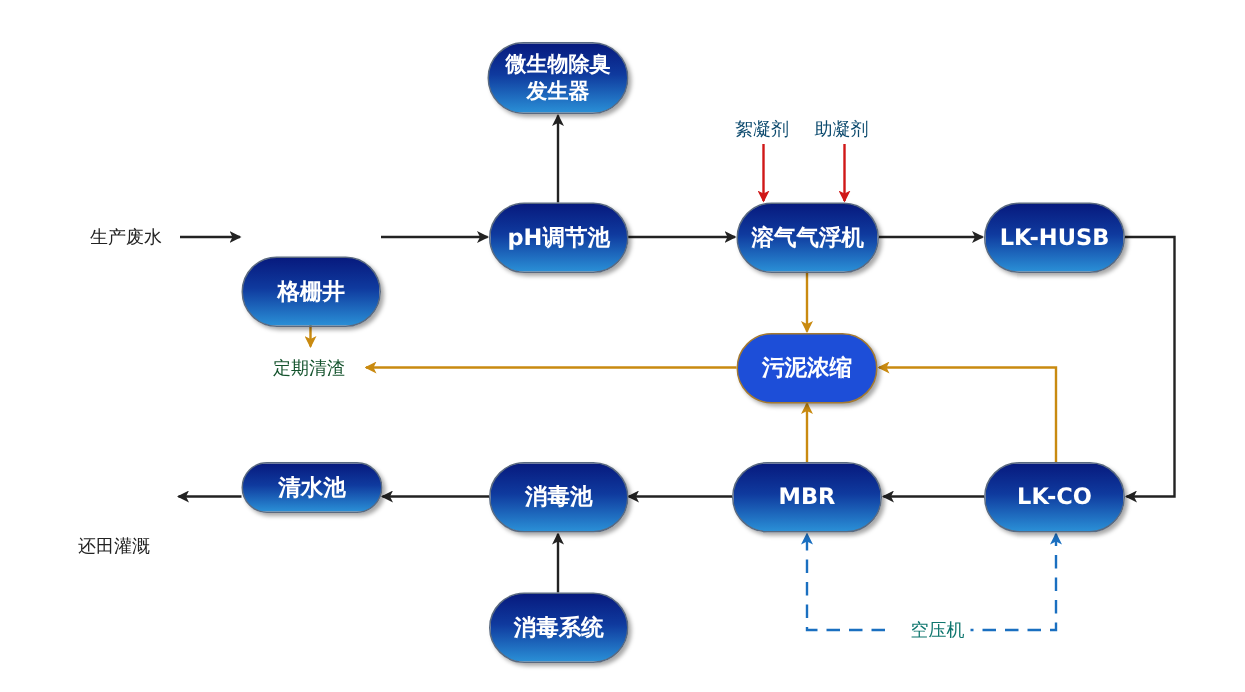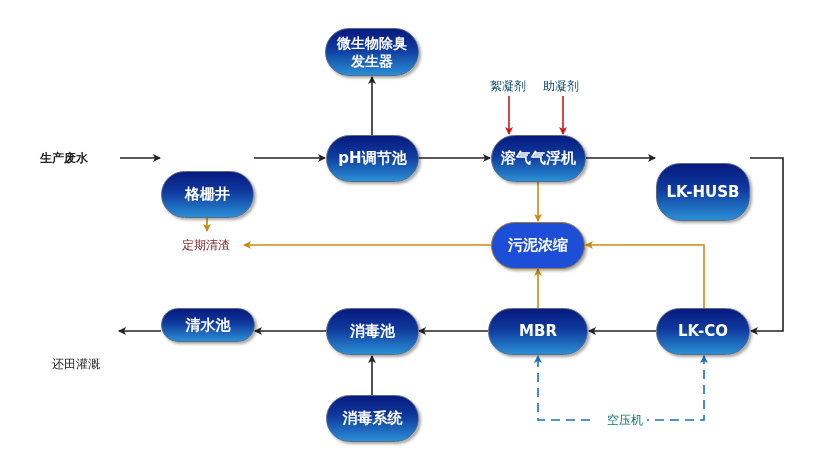--- a/index.html
+++ b/index.html
@@ -10,21 +10,21 @@
           border:1px solid #5a6a80;
           background:linear-gradient(to bottom,#071a7e 0%,#0f3a9e 45%,#2a8fd6 100%);
           box-shadow:2px 2px 3px rgba(0,0,0,0.35);
           color:#ffffff; font-weight:bold; font-size:15px;
           display:flex; align-items:center; justify-content:center;
           text-align:center; line-height:19px; cursor:pointer; }
   .node.orange { background:#1d4ed8; border-color:#a47a30; }
   .node .lbl { white-space:pre-line; }
   .label { position:absolute; font-size:12px; white-space:nowrap; }
   .label.black { color:#222222; }
-  .label.orange { color:#7f1d1d; }
+  .label.orange { color:#14532d; }
   .label.red { color:#0c4a6e; }
   .label.blue { color:#0f766e; background:#ffffff; padding:0 4px; }
 </style>
 </head>
 <body>
 
 <svg id="flow" width="830" height="461">
   <defs>
     <marker id="ah-black" markerWidth="8" markerHeight="8" refX="7" refY="4" orient="auto" markerUnits="userSpaceOnUse">
       <path d="M0,0 L8,4 L0,8 L2,4 Z" fill="#222"></path>
@@ -71,21 +71,21 @@
 <div class="node" style="left:326px;top:135px;width:93px;height:47px;">
   <span class="lbl">pH调节池</span>
 </div>
 <div class="node" style="left:325px;top:28px;width:94px;height:48px;font-size:14px;line-height:18px;">
   <span class="lbl">微生物除臭
 发生器</span>
 </div>
 <div class="node" style="left:491px;top:135px;width:95px;height:47px;">
   <span class="lbl">溶气气浮机</span>
 </div>
-<div class="node" style="left:656px;top:135px;width:94px;height:58px;margin-top:28px;">
+<div class="node" style="left:656px;top:135px;width:94px;height:47px;">
   <span class="lbl">LK-HUSB</span>
 </div>
 <div class="node orange" style="left:491px;top:222px;width:94px;height:47px;">
   <span class="lbl">污泥浓缩</span>
 </div>
 <div class="node" style="left:656px;top:308px;width:94px;height:47px;">
   <span class="lbl">LK-CO</span>
 </div>
 <div class="node" style="left:488px;top:308px;width:100px;height:47px;">
   <span class="lbl">MBR</span>
@@ -93,18 +93,18 @@
 <div class="node" style="left:326px;top:308px;width:93px;height:47px;">
   <span class="lbl">消毒池</span>
 </div>
 <div class="node" style="left:161px;top:308px;width:94px;height:34px;">
   <span class="lbl">清水池</span>
 </div>
 <div class="node" style="left:326px;top:395px;width:93px;height:47px;">
   <span class="lbl">消毒系统</span>
 </div>
 
-<div class="label black" style="left:40px;top:150px;font-weight:bold;">生产废水</div>
+<div class="label black" style="left:60px;top:150px;">生产废水</div>
 <div class="label black" style="left:52px;top:323px;margin-top:33px;">还田灌溉</div>
 <div class="label orange" style="left:182px;top:237px;">定期清渣</div>
 <div class="label red" style="left:490px;top:78px;">絮凝剂</div>
 <div class="label red" style="left:543px;top:78px;">助凝剂</div>
 <div class="label blue" style="left:603px;top:412px;">空压机</div>
 
 </body></html>

